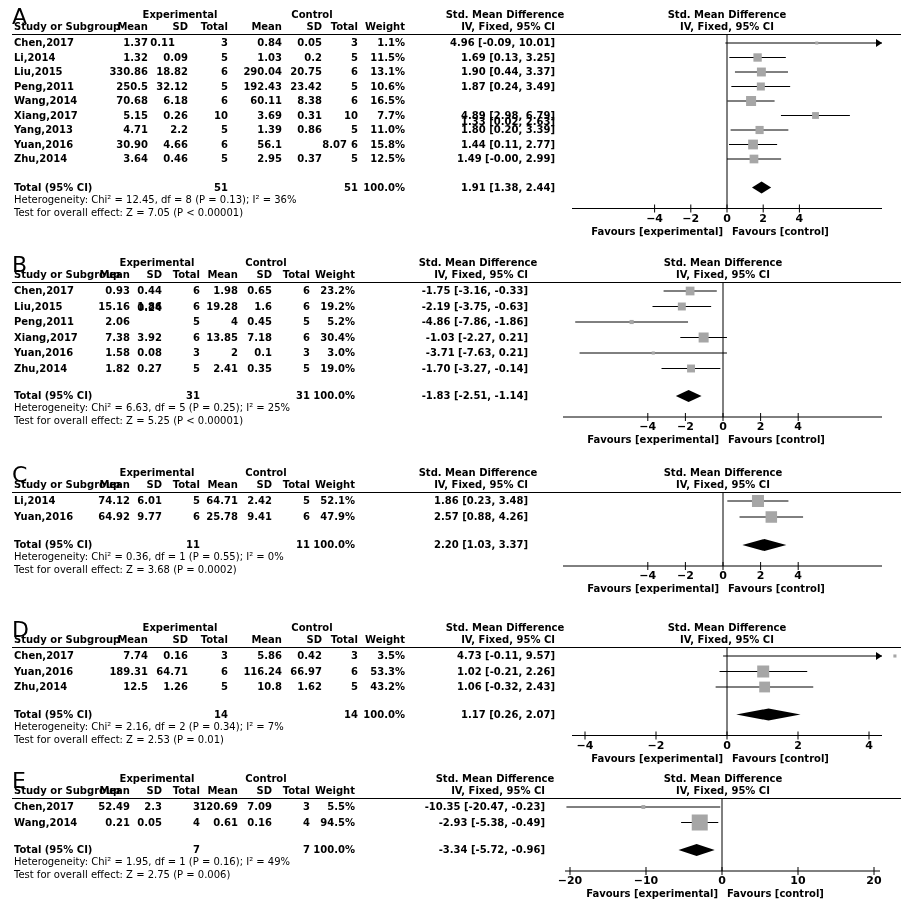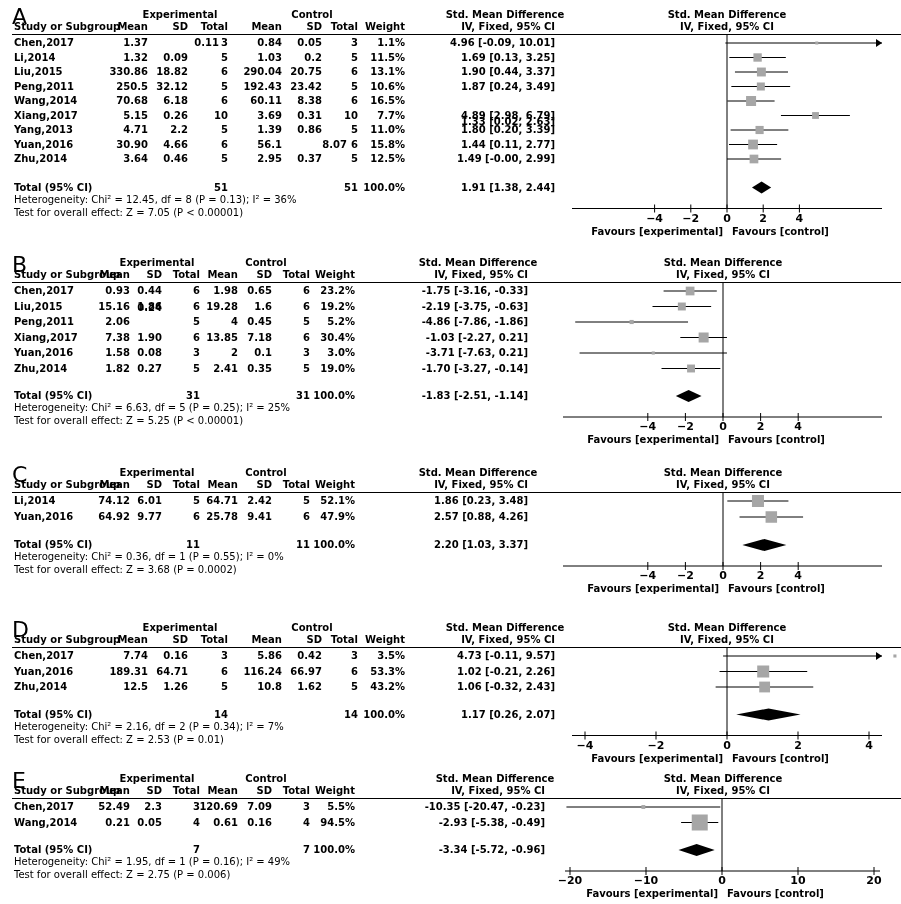--- a/index.html
+++ b/index.html
@@ -29,21 +29,21 @@
       <div class="t r" style="right: 673px; top: 15px;">Total</div>
       <div class="t r" style="right: 619px; top: 15px;">Mean</div>
       <div class="t r" style="right: 579px; top: 15px;">SD</div>
       <div class="t r" style="right: 543px; top: 15px;">Total</div>
       <div class="t r" style="right: 496px; top: 15px;">Weight</div>
       <div class="t r" style="right: 346px; top: 15px;">IV, Fixed, 95% CI</div>
       <div class="t c" style="left: 627px; width: 200px; top: 15px;">IV, Fixed, 95% CI</div>
       <div class="hline" style="left: 12px; right: 0px; top: 28px;"></div>
       <div class="t" style="left: 14px; top: 31px;">Chen,2017</div>
       <div class="t r" style="right: 753px; top: 31px;">1.37</div>
-      <div class="t r" style="right: 682px; top: 31px;">0.11</div>
+      <div class="t r" style="right: 726px; top: 31px;">0.11</div>
       <div class="t r" style="right: 673px; top: 31px;">3</div>
       <div class="t r" style="right: 619px; top: 31px;">0.84</div>
       <div class="t r" style="right: 579px; top: 31px;">0.05</div>
       <div class="t r" style="right: 543px; top: 31px;">3</div>
       <div class="t r" style="right: 496px; top: 31px;">1.1%</div>
       <div class="t r" style="right: 346px; top: 31px;">4.96 [-0.09, 10.01]</div>
       <div class="t" style="left: 14px; top: 45.5px;">Li,2014</div>
       <div class="t r" style="right: 753px; top: 45.5px;">1.32</div>
       <div class="t r" style="right: 713px; top: 45.5px;">0.09</div>
       <div class="t r" style="right: 673px; top: 45.5px;">5</div>
@@ -198,21 +198,21 @@
       <div class="t r" style="right: 771px; top: 62px;">2.06</div>
       <div class="t r" style="right: 739px; top: 48px;">0.24</div>
       <div class="t r" style="right: 701px; top: 62px;">5</div>
       <div class="t r" style="right: 663px; top: 62px;">4</div>
       <div class="t r" style="right: 629px; top: 62px;">0.45</div>
       <div class="t r" style="right: 591px; top: 62px;">5</div>
       <div class="t r" style="right: 546px; top: 62px;">5.2%</div>
       <div class="t r" style="right: 373px; top: 62px;">-4.86 [-7.86, -1.86]</div>
       <div class="t" style="left: 14px; top: 77.5px;">Xiang,2017</div>
       <div class="t r" style="right: 771px; top: 77.5px;">7.38</div>
-      <div class="t r" style="right: 739px; top: 77.5px;">1.90</div>
+      <div class="t r" style="right: 739px; top: 77.5px;">3.92</div>
       <div class="t r" style="right: 701px; top: 77.5px;">6</div>
       <div class="t r" style="right: 663px; top: 77.5px;">13.85</div>
       <div class="t r" style="right: 629px; top: 77.5px;">7.18</div>
       <div class="t r" style="right: 591px; top: 77.5px;">6</div>
       <div class="t r" style="right: 546px; top: 77.5px;">30.4%</div>
       <div class="t r" style="right: 373px; top: 77.5px;">-1.03 [-2.27, 0.21]</div>
       <div class="t" style="left: 14px; top: 93px;">Yuan,2016</div>
       <div class="t r" style="right: 771px; top: 93px;">1.58</div>
       <div class="t r" style="right: 739px; top: 93px;">0.08</div>
       <div class="t r" style="right: 701px; top: 93px;">3</div>

